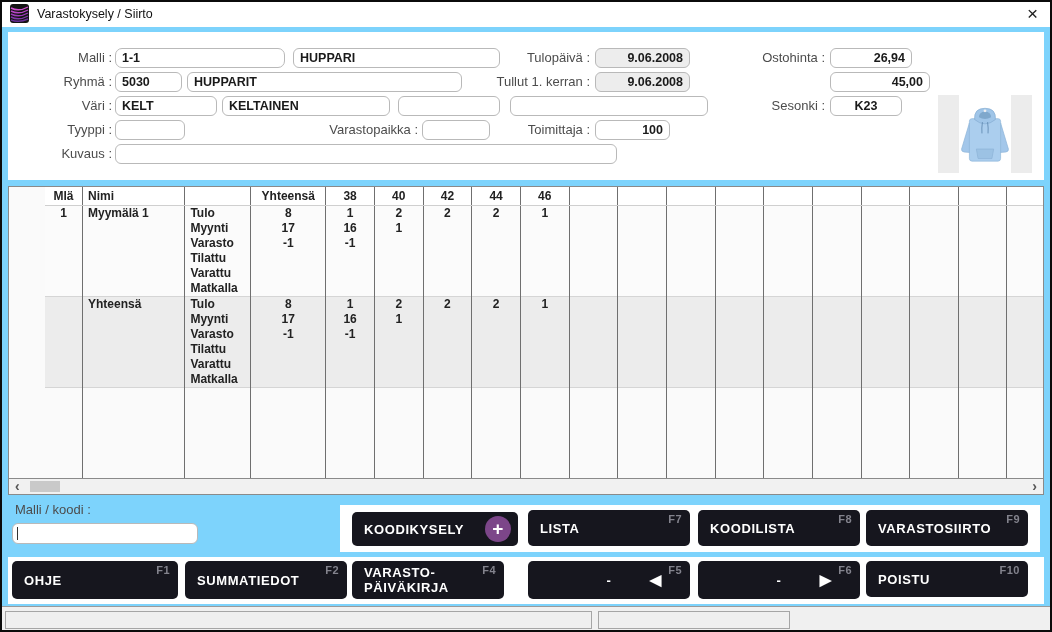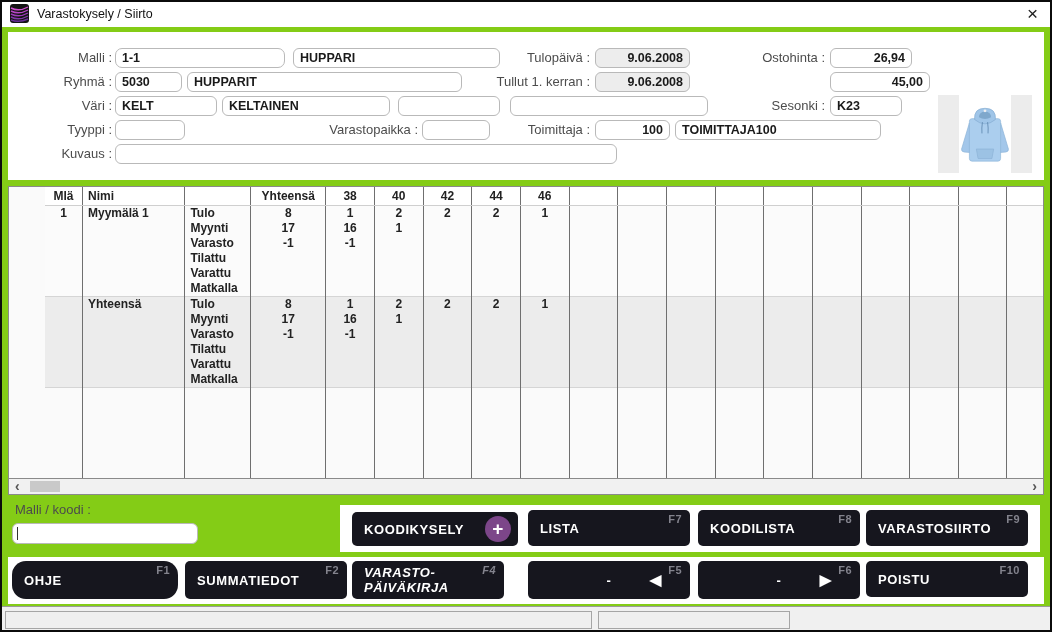--- a/index.html
+++ b/index.html
@@ -1,34 +1,34 @@
 <!DOCTYPE html>
 <html><head>
 <meta charset="utf-8">
 <style>
   * { box-sizing: border-box; margin: 0; padding: 0; }
   html,body { width:1052px; height:632px; }
   body { font-family:"Liberation Sans", sans-serif; background:#f0f0f0; }
-  .window { position:relative; width:1052px; height:632px; background:#84cc16; overflow:hidden; }
+  .window { position:relative; width:1052px; height:632px; background:#7dd3fc; overflow:hidden; }
   .window::after { content:''; position:absolute; inset:0; border:2px solid #0b0b0b; pointer-events:none; }
 
   
   .titlebar { position:absolute; left:0; top:0; width:100%; height:27px; background:#ffffff;
               display:flex; align-items:center; padding:0 10px; gap:8px; }
   .title { font-size:12.5px; color:#111; }
   .closebtn { margin-left:auto; font-size:19px; line-height:19px; color:#222; cursor:default; padding:0 4px; font-weight:400; }
 
   
   .formpanel { position:absolute; left:8px; top:32px; width:1036px; height:148px; background:#ffffff; }
   .lab { position:absolute; height:20px; line-height:20px; font-size:13px; color:#4c4c4c; text-align:right; white-space:nowrap; }
   .fld { position:absolute; height:20px; border:1px solid #b9b9b9; border-radius:6px; background:#fff;
          font-family:"Liberation Sans", sans-serif; font-size:12.5px; font-weight:700; color:#1a1a1a; padding:0 6px; outline:none; }
   .fld.ro  { background:#ededed; }
   .fld.num { text-align:right; }
-  .fld.ctr { text-align:left; }
+  .fld.ctr { text-align:center; }
 
   .f-malli-lab  { left:0;   top:16px; width:104px; }
   .f-malli-code { left:107px; top:16px; width:170px;border-radius:7px; }
   .f-malli-name { left:285px; top:16px; width:207px; }
   .f-tulo-lab   { left:430px; top:16px; width:152px; }
   .f-tulo-val   { left:587px; top:16px; width:95px;  }
   .f-osto-lab   { left:680px; top:16px; width:137px; }
   .f-osto-val   { left:822px; top:16px; width:82px;  }
 
   .f-ryhma-lab  { left:0;   top:40px; width:104px;padding-left:24px; }
@@ -110,23 +110,23 @@
   .btn .plus { position:absolute; right:7px; top:50%; transform:translateY(-50%); width:26px; height:26px;
                border-radius:50%; background:#7c4689; display:flex; align-items:center; justify-content:center;
                font-size:19px; font-weight:700; padding-bottom:1px; }
   .btn .clbl { position:absolute; left:0; right:0; text-align:center; }
   .btn .arr { position:absolute; right:28px; top:50%; transform:translateY(-50%); font-size:15px; }
 
   .b-koodikysely     { left:352px; top:512px; width:166px; height:34px; }
   .b-lista           { left:528px; top:510px; width:162px; height:36px; }
   .b-koodilista      { left:698px; top:510px; width:162px; height:36px;text-align:center; }
   .b-varastosiirto   { left:866px; top:510px; width:162px; height:36px; }
-  .b-ohje            { left:12px;  top:561px; width:166px; height:38px;border-radius:14px; }
+  .b-ohje            { left:12px;  top:561px; width:166px; height:38px; }
   .b-summatiedot     { left:185px; top:561px; width:162px; height:38px; }
-  .b-varastopaivakirja{ left:352px; top:561px; width:152px; height:38px;font-style:italic; }
+  .b-varastopaivakirja{ left:352px; top:561px; width:152px; height:38px; }
   .b-prev            { left:528px; top:561px; width:162px; height:38px; }
   .b-next            { left:698px; top:561px; width:162px; height:38px; }
   .b-poistu          { left:866px; top:561px; width:162px; height:36px; }
 
   
   .statusline { position:absolute; left:0; top:606px; width:100%; border-top:1px solid #9a9a9a; }
   .statusbar { position:absolute; left:0; top:607px; width:100%; height:23px; background:#f0f0f0; }
   .statusbox { position:absolute; top:4px; height:18px; background:#efefef; border:1px solid #a5a5a5; }
   .sb1 { left:5px;   width:587px; }
   .sb2 { left:598px; width:192px; }
@@ -174,21 +174,20 @@
     <input class="fld f-vari-x2" value="" style="">
     <span class="lab f-sesonki-lab">Sesonki :</span>
     <input class="fld ctr f-sesonki-val" value="K23" style="">
 
     <span class="lab f-tyyppi-lab">Tyyppi :</span>
     <input class="fld f-tyyppi-val" value="" style="">
     <span class="lab f-vpaikka-lab">Varastopaikka :</span>
     <input class="fld f-vpaikka-val" value="" style="">
     <span class="lab f-toim-lab">Toimittaja :</span>
     <input class="fld num f-toim-code" value="100" style="">
-    <input class="fld f-toim-name" value="TOIMITTAJA100" style="">
 
     <span class="lab f-kuvaus-lab">Kuvaus :</span>
     <input class="fld f-kuvaus-val" value="" style="">
 
     <div class="productimg">
       <div class="bar l"></div>
       <div class="bar r"></div>
       <svg width="52" height="62" viewBox="0 0 60 70">
         <path d="M12 20 L3 50 Q2.5 53 6 53.5 L13 54 Z" fill="#a3c7ea" stroke="#8db3d8" stroke-width="0.8"></path>
         <path d="M48 20 L57 50 Q57.5 53 54 53.5 L47 54 Z" fill="#a3c7ea" stroke="#8db3d8" stroke-width="0.8"></path>

